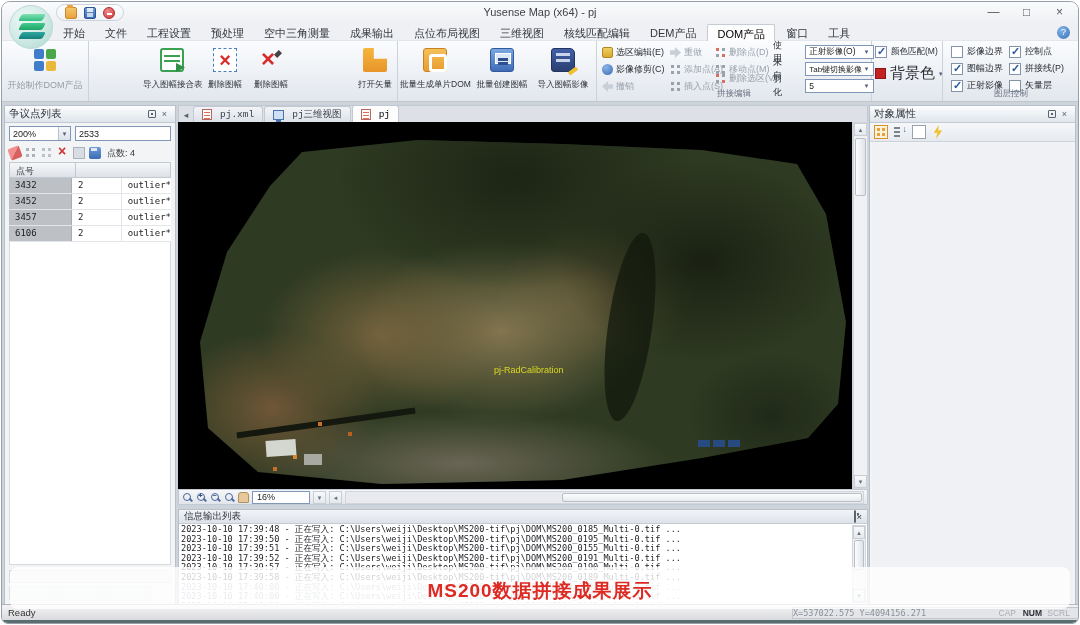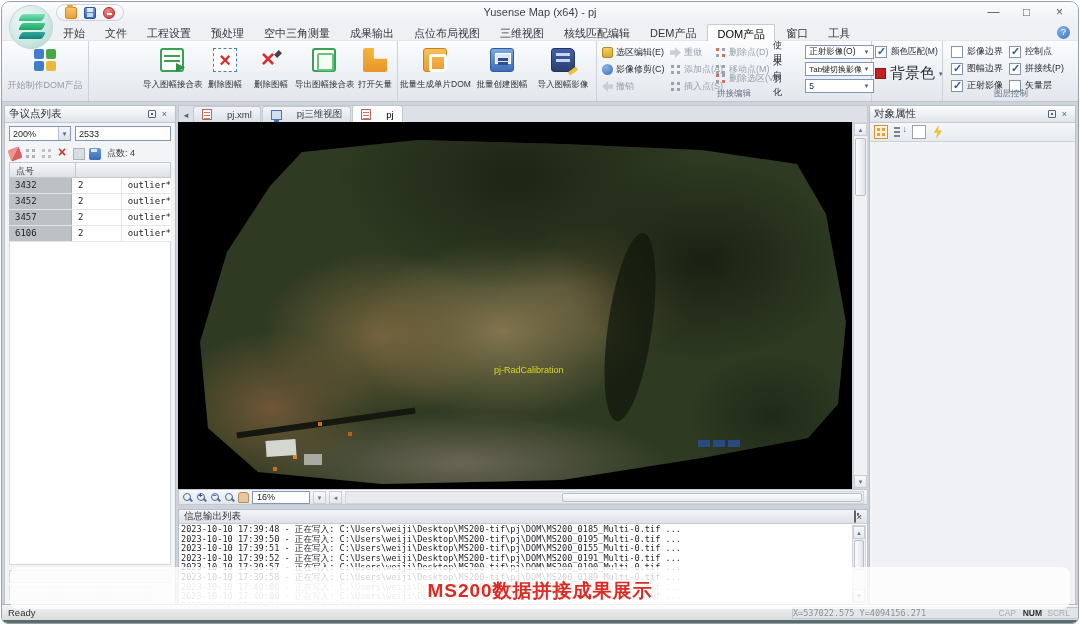--- a/index.html
+++ b/index.html
@@ -95,21 +95,21 @@
   .phead .sp{flex:1;}
   .phead .pbtn{width:13px;height:13px;font-size:9px;color:#5a626c;display:flex;align-items:center;justify-content:center;}
   .pin-ic{width:8px;height:8px;border:1px solid #5a626c;border-radius:1px;position:relative;}
   .pin-ic:before{content:"";position:absolute;left:2px;top:2px;width:2px;height:2px;background:#5a626c;}
 
   
   .lp-controls{display:flex;gap:4px;padding:3px 4px;}
   .combo{width:62px;height:15px;background:#fff;border:1px solid #8296b8;font-size:9px;display:flex;align-items:center;padding-left:3px;position:relative;color:#222;}
   .combo .arr{position:absolute;right:0;top:0;width:12px;height:13px;background:linear-gradient(#f4f6f9,#dde2e9);border-left:1px solid #b9c2d0;font-size:7px;color:#55607a;text-align:center;line-height:13px;}
   .tinput{flex:1;height:15px;background:#fff;border:1px solid #8296b8;font-size:9px;padding-left:3px;display:flex;align-items:center;color:#222;}
-  .lp-tools{display:flex;align-items:flex-end;gap:4px;padding:2px 4px;height:18px;}
+  .lp-tools{display:flex;align-items:center;gap:4px;padding:2px 4px;height:18px;}
   .tic{width:12px;height:12px;position:relative;}
   .tic-eraser{background:linear-gradient(135deg,#f09090 50%,#d86060 50%);border-radius:2px;transform:rotate(-20deg);}
   .tic-x:before{content:"×";position:absolute;left:1px;top:-4px;font-size:14px;font-weight:bold;color:#d03030;}
   .tic-img{background:#d8dde4;border:1px solid #aab2bc;}
   .tic-save{background:linear-gradient(#6f9bd8,#3a6cb4);border-radius:2px;}
   .tic-save:before{content:"";position:absolute;left:2px;top:1px;width:6px;height:3px;background:#dfe8f4;}
   .lp-count{font-size:9px;color:#333;margin-left:2px;}
   .ltable{position:absolute;left:4px;right:4px;top:56px;}
   .lth{display:flex;height:16px;background:linear-gradient(#f6f7f9,#dde1e7);border:1px solid #c3c9d1;flex-direction:column;}
   .lth div{font-size:9px;color:#333;padding:2px 0 0 6px;border-right:1px solid #c3c9d1;}
@@ -119,21 +119,21 @@
   .ltr .c1{background:#bdc1c6;border-right:1px solid #a8adb4;}
   .ltr .c2{border-right:1px solid #e2e5ea;}
   .lp-body{position:absolute;left:4px;right:4px;top:136px;bottom:40px;background:#fff;border:1px solid #d6dae0;border-top:none;}
   .lp-hscroll{position:absolute;left:4px;right:4px;bottom:22px;height:13px;background:#eef0f3;border:1px solid #d6dae0;}
   .lp-tabs{position:absolute;left:4px;bottom:4px;height:15px;display:flex;gap:2px;opacity:.5;}
   .lp-tabs div{width:46px;border:1px solid #c8ccd2;background:#e8eaee;border-radius:0 0 3px 3px;}
 
   
   .doctabs{position:absolute;left:176px;top:3px;width:690px;height:17px;background:#dde1e7;border:1px solid #c2c9d2;border-bottom:none;display:flex;align-items:flex-end;}
   .navarr{width:14px;font-size:9px;color:#596270;text-align:center;padding-bottom:2px;}
-  .dtab{height:16px;display:flex;align-items:center;gap:15px;padding:0 8px;font-size:9.5px;color:#39404a;background:linear-gradient(#f2f4f7,#dde2e9);border:1px solid #c2c9d2;border-bottom:none;border-radius:3px 3px 0 0;margin-right:1px;white-space:nowrap;}
+  .dtab{height:16px;display:flex;align-items:center;gap:8px;padding:0 8px;font-size:9.5px;color:#39404a;background:linear-gradient(#f2f4f7,#dde2e9);border:1px solid #c2c9d2;border-bottom:none;border-radius:3px 3px 0 0;margin-right:1px;white-space:nowrap;font-family:Liberation Mono, monospace;}
   .dtab.active{background:#fdfdfe;color:#000;height:17px;}
   .pgic{width:10px;height:11px;background:#fff;border:1px solid #b8685a;position:relative;flex:0 0 auto;}
   .pgic:before{content:"";position:absolute;left:1px;top:2px;width:6px;height:1px;background:#d87060;box-shadow:0 3px 0 #d87060,0 6px 0 #d87060;}
   .mon-ic{width:11px;height:10px;background:#cfe0f4;border:1px solid #4a74b0;position:relative;flex:0 0 auto;}
   .mon-ic:before{content:"";position:absolute;left:2px;bottom:-3px;width:5px;height:2px;background:#4a74b0;}
 
   
   .map{position:absolute;left:176px;top:20px;width:674px;height:367px;background:#000;overflow:hidden;}
   .mosaic{position:absolute;left:0;top:0;width:674px;height:367px;background-color:#2e3a22;
     background-image:
@@ -253,24 +253,20 @@
         <span class="lbl" style="font-size:8.5px;">导入图幅接合表</span>
       </div>
       <div class="bigbtn" style="left:114px;width:44px;">
         <span class="bicon i-delsheet"></span>
         <span class="lbl" style="font-size:8.5px;">删除图幅</span>
       </div>
       <div class="bigbtn" style="left:160px;width:44px;">
         <span class="bicon i-delx"></span>
         <span class="lbl" style="font-size:8.5px;">删除图幅</span>
       </div>
-      <div class="bigbtn" style="left:206px;width:58px;">
-        <span class="bicon i-pages"></span>
-        <span class="lbl" style="font-size:8.5px;">导出图幅接合表</span>
-      </div>
       <div class="bigbtn" style="left:266px;width:40px;">
         <span class="bicon i-openvec"></span>
         <span class="lbl" style="font-size:8.5px;">打开矢量</span>
       </div>
     </div>
 
     <div class="rgroup" style="left:396px;width:199px;">
       <div class="bigbtn" style="left:2px;width:70px;">
         <span class="bicon i-singledom"></span>
         <span class="lbl" style="font-size:8.5px;">批量生成单片DOM</span>

